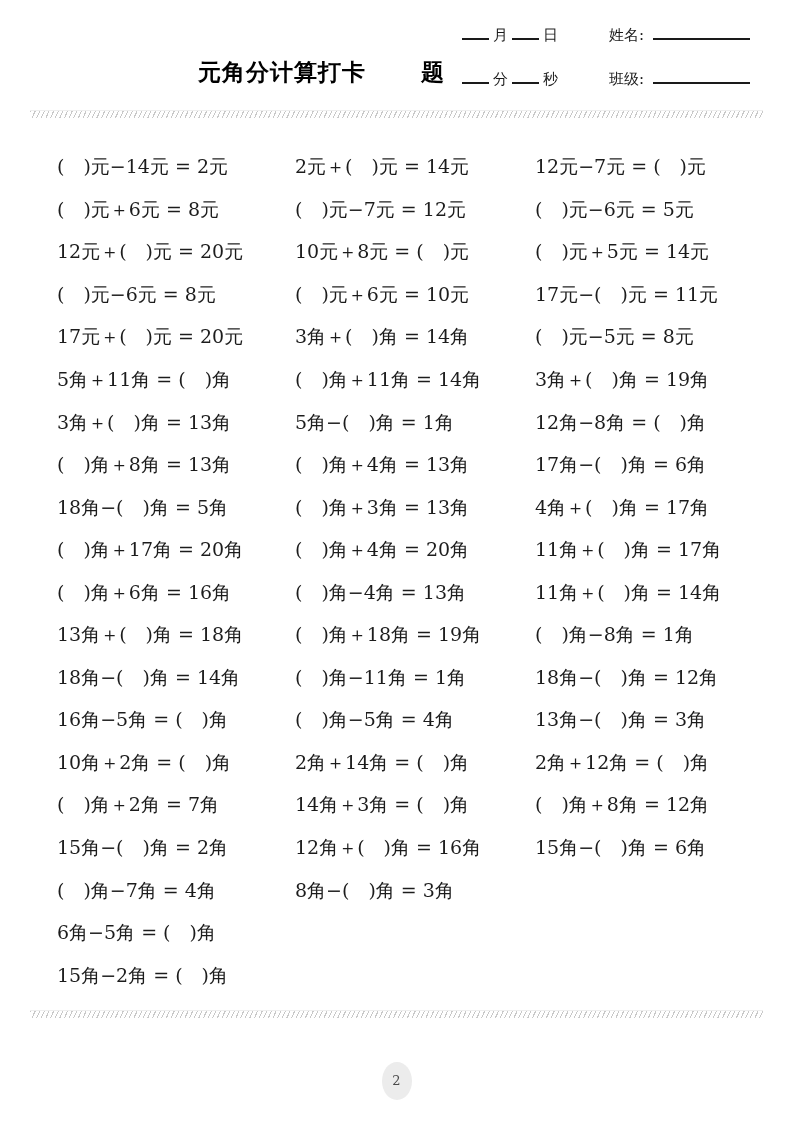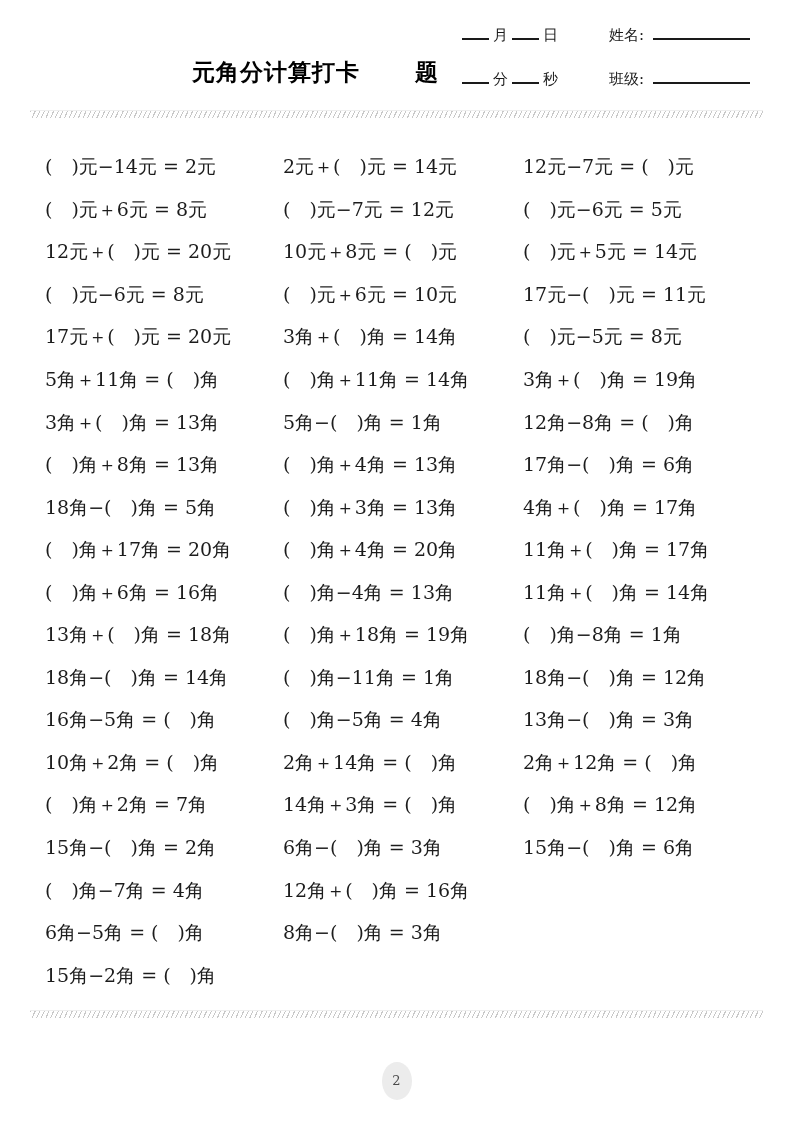--- a/index.html
+++ b/index.html
@@ -8,21 +8,21 @@
     width: 793px; height: 1122px;
     font-family: "DejaVu Serif", "Liberation Serif", serif;
     color: #1c1c1c;
     overflow: hidden;
   }
   .page { width: 793px; height: 1122px; background: #fff; position: relative; }
 
   
   .header { position: relative; height: 110px; }
   .title-row {
-    position: absolute; left: 192px; top: 57px;
+    position: absolute; left: 198px; top: 57px;
     font-family: "Liberation Sans", "DejaVu Sans", sans-serif;
     font-weight: 700; font-size: 23px; color: #000;
     letter-spacing: 1px; white-space: nowrap;
   }
   .title-gap { display: inline-block; width: 55px; }
   .info {
     position: absolute; left: 462px; top: 26px;
     font-size: 15px; color: #1a1a1a; white-space: nowrap;
   }
   .info-line { display: flex; align-items: baseline; height: 22px; margin-bottom: 22px; }
@@ -39,21 +39,21 @@
       #c9c9c9 0px, #c9c9c9 1px,
       #ffffff 1px, #ffffff 4.2px);
     border-top: 1px solid #eeeeee;
   }
   .divider-bottom { margin-top: 13px; }
 
   
   .problems {
     display: grid;
     grid-template-columns: 238px 240px 245px;
-    padding-left: 45px;
+    padding-left: 57px;
     margin-top: 28px;
   }
   .pcol { display: block; }
   .problem {
     height: 42.55px;
     display: flex; align-items: center;
     font-size: 19px; color: #1c1c1c;
     white-space: pre;
   }
 
@@ -130,21 +130,20 @@
         <div class="problem">5角−(　)角 = 1角</div>
         <div class="problem">(　)角＋4角 = 13角</div>
         <div class="problem">(　)角＋3角 = 13角</div>
         <div class="problem">(　)角＋4角 = 20角</div>
         <div class="problem">(　)角−4角 = 13角</div>
         <div class="problem">(　)角＋18角 = 19角</div>
         <div class="problem">(　)角−11角 = 1角</div>
         <div class="problem">(　)角−5角 = 4角</div>
         <div class="problem">2角＋14角 = (　)角</div>
         <div class="problem">14角＋3角 = (　)角</div>
-        <div class="problem">6角−(　)角 = 3角</div>
         <div class="problem">12角＋(　)角 = 16角</div>
         <div class="problem">8角−(　)角 = 3角</div>
       </div>
     <div class="pcol">
         <div class="problem">12元−7元 = (　)元</div>
         <div class="problem">(　)元−6元 = 5元</div>
         <div class="problem">(　)元＋5元 = 14元</div>
         <div class="problem">17元−(　)元 = 11元</div>
         <div class="problem">(　)元−5元 = 8元</div>
         <div class="problem">3角＋(　)角 = 19角</div>

